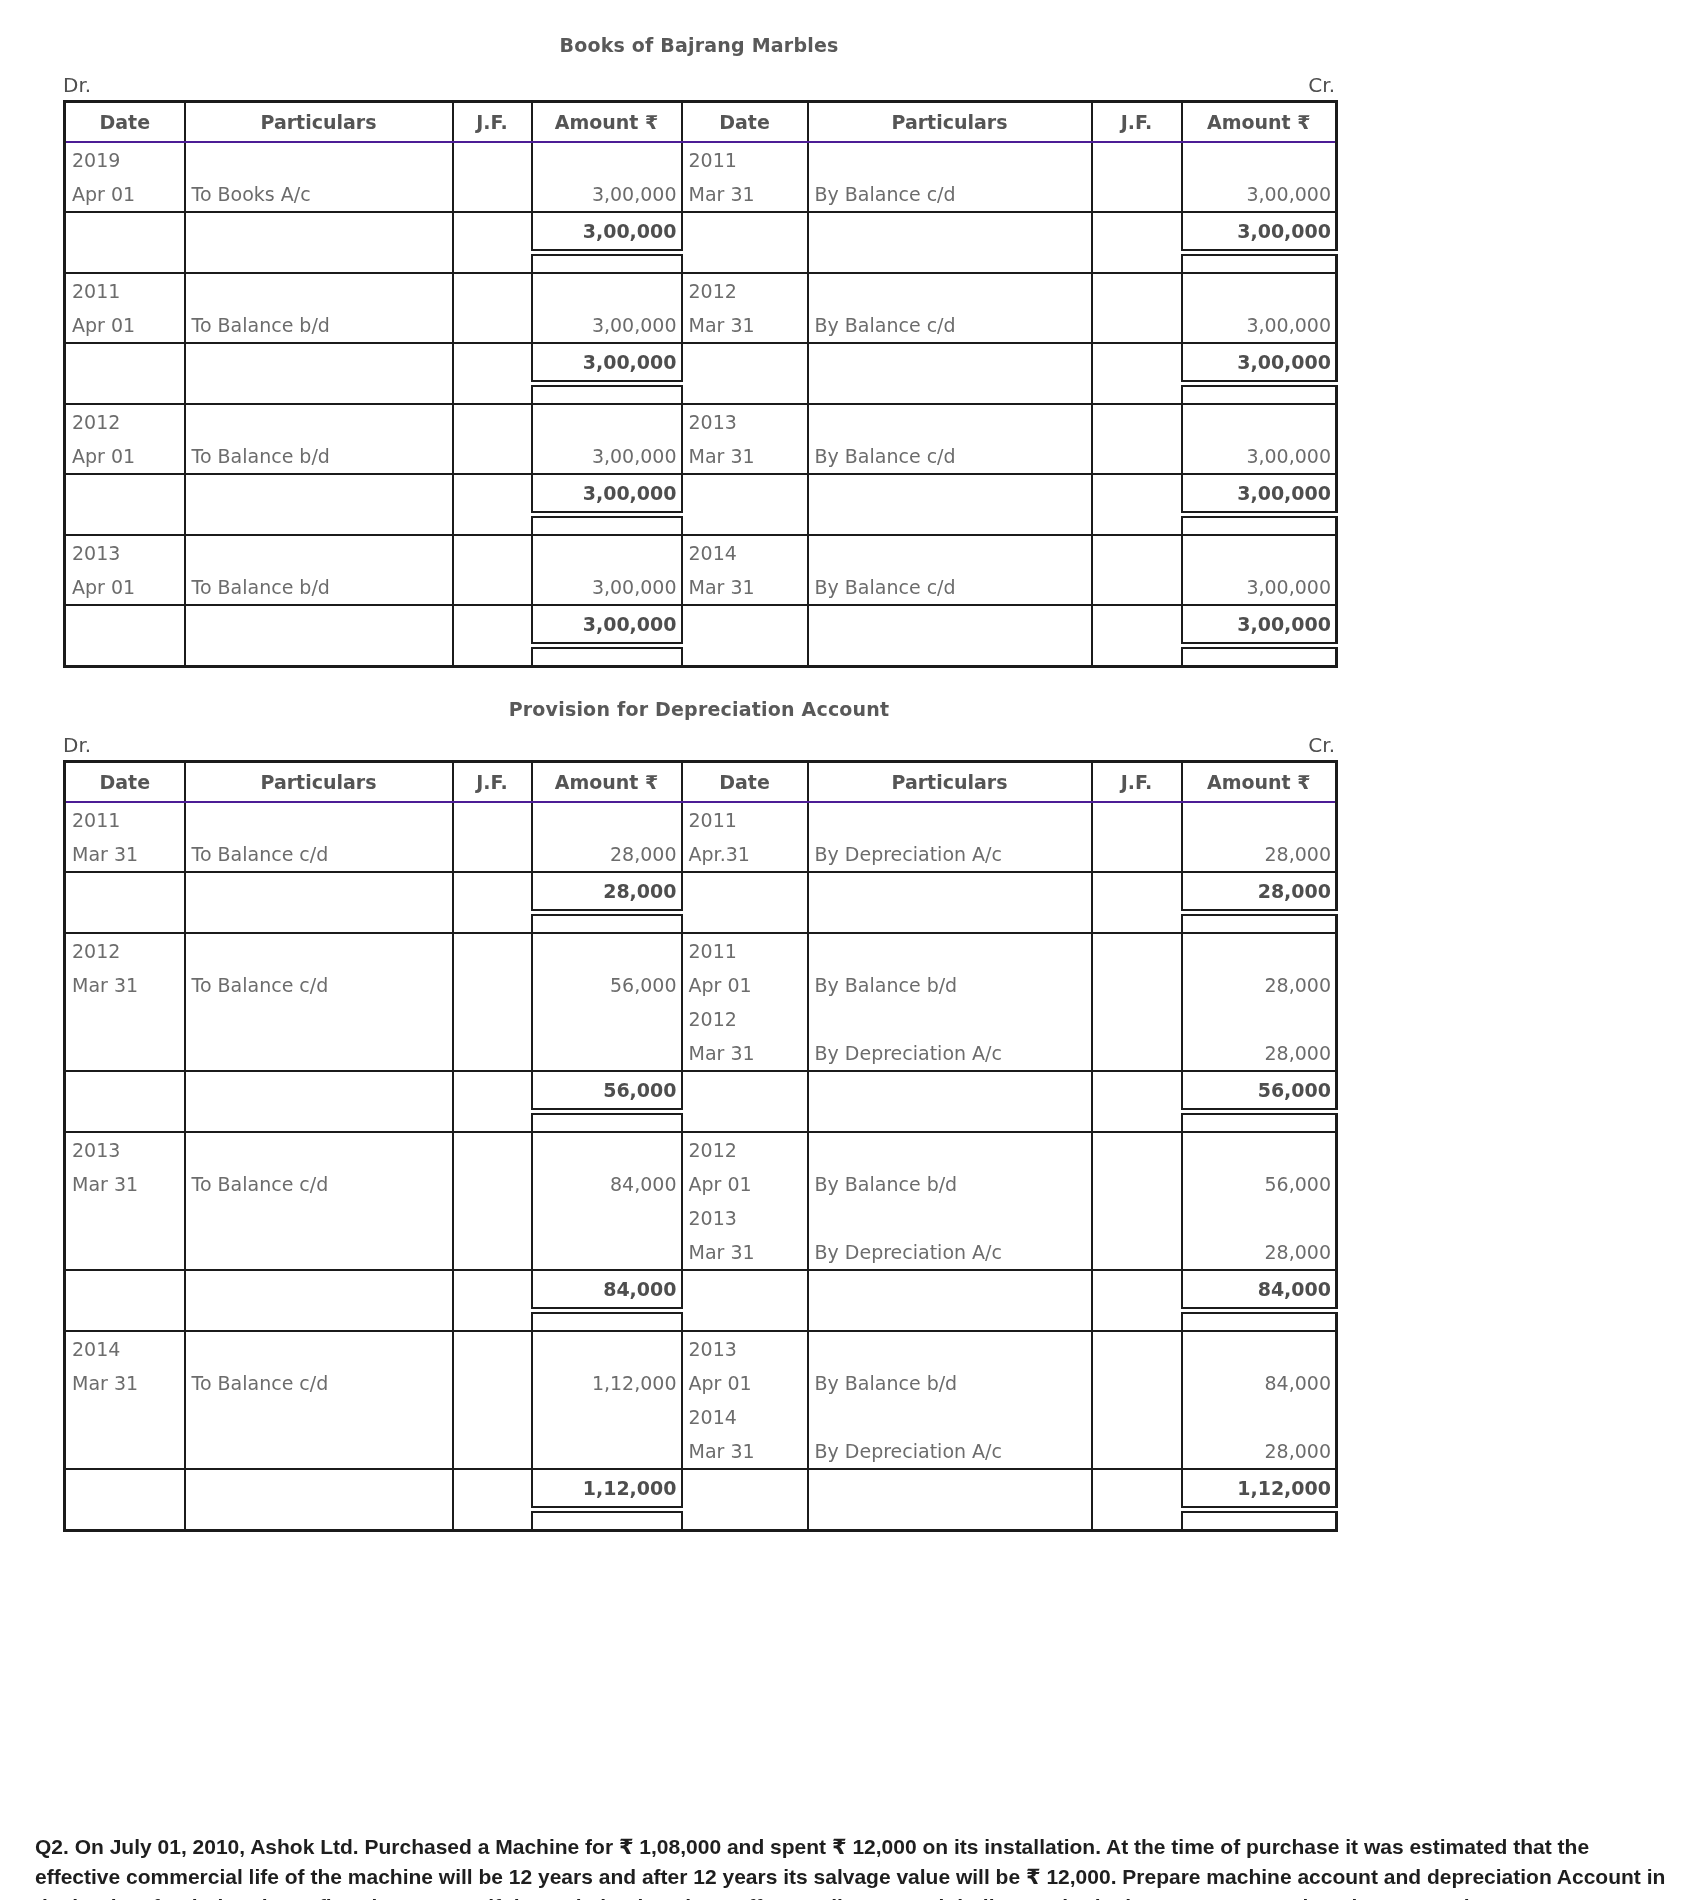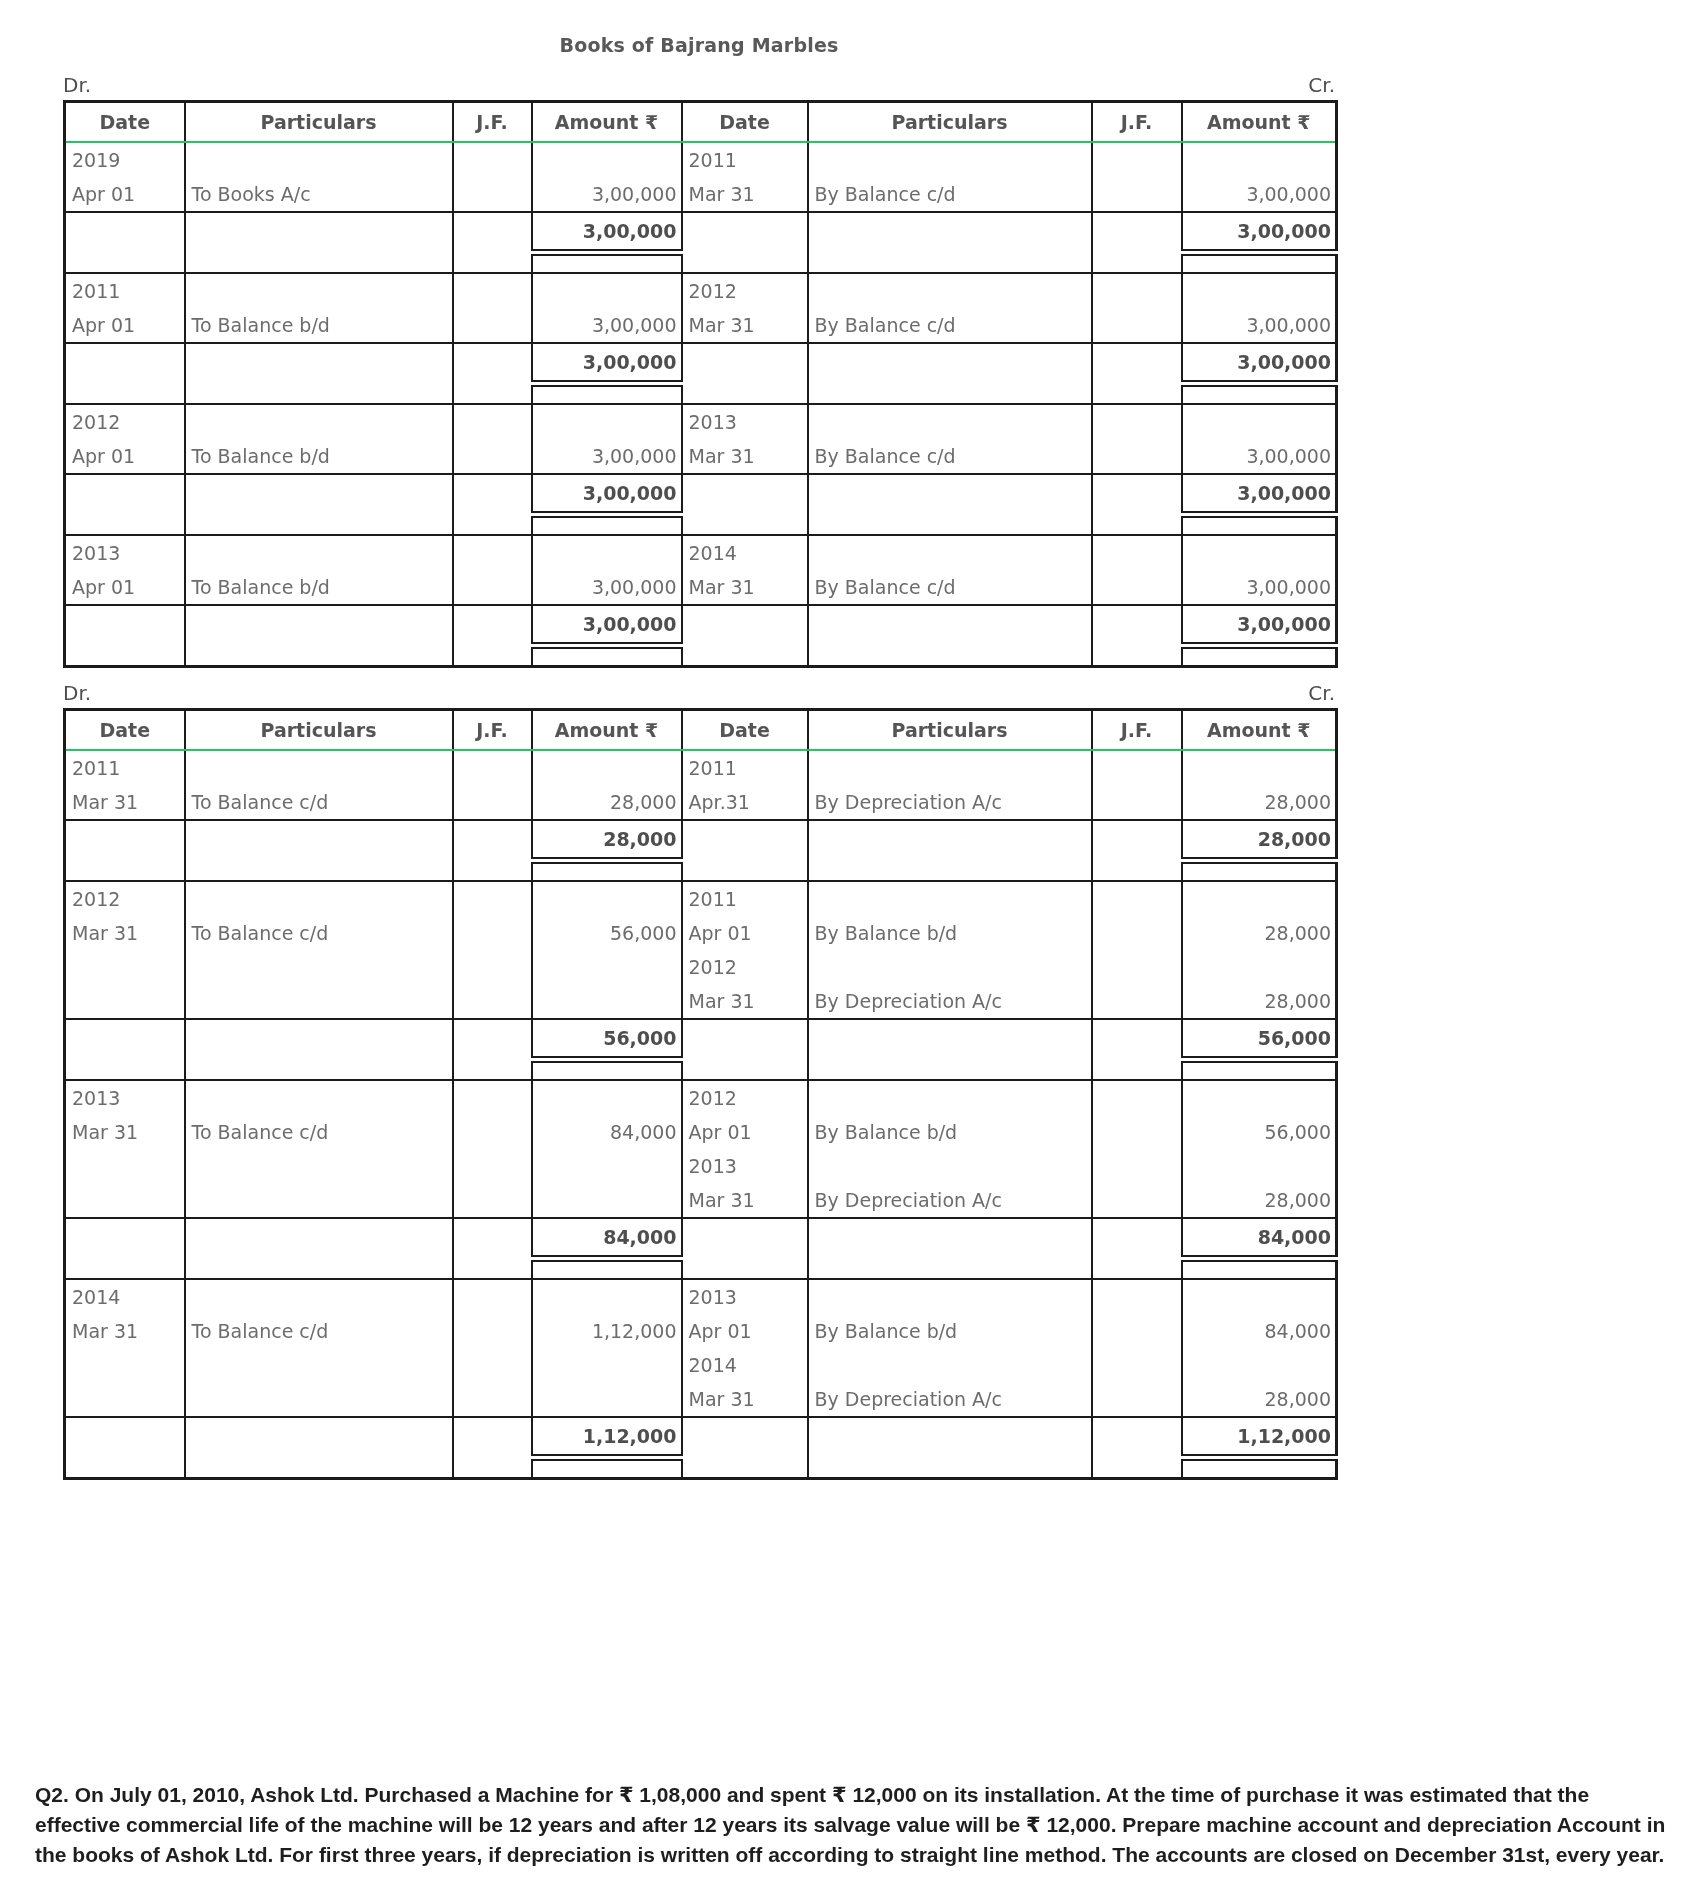--- a/index.html
+++ b/index.html
@@ -8,21 +8,21 @@
   .titles{width:1272px;margin-left:63px;text-align:center;}
   .acct-title{font-size:19px;font-weight:bold;color:#595959;letter-spacing:.2px;}
   .book-title{margin-bottom:17px;}
   .section2{margin-top:30px;}
   .drcr{width:1272px;margin-left:63px;display:flex;justify-content:space-between;
         margin-top:13px;margin-bottom:3px;font-size:20px;font-weight:normal;color:#4f4f4f;}
   table.ledger{border-collapse:collapse;table-layout:fixed;width:1272px;margin-left:63px;
         border:3px solid #1b1b1b;}
   table.ledger td,table.ledger th{border-left:2px solid #1b1b1b;border-right:2px solid #1b1b1b;
         padding:0;vertical-align:top;overflow:hidden;}
-  tr.head th{border-bottom:2px solid #22c55e;height:38px;vertical-align:middle;
+  tr.head th{border-bottom:2px solid #4c1d95;height:38px;vertical-align:middle;
         text-align:center;font-size:19px;font-weight:bold;color:#555555;}
   tr.entry td{border-bottom:2px solid #1b1b1b;font-size:19px;color:#6c6c6c;}
   .ln{height:34px;line-height:34px;white-space:nowrap;}
   .c-date .ln,.c-part .ln{padding-left:6px;}
   .num{text-align:right;padding-right:4px;padding-left:0;}
   tr.total td{height:36px;font-size:19px;border-bottom:none;}
   tr.total td.tot{text-align:right;padding-right:4px;line-height:36px;
         font-weight:bold;color:#4e4e4e;border-bottom:7px double #1b1b1b;}
   tr.spacer td{height:16px;border-bottom:2px solid #1b1b1b;}
   .question{margin:300px 0 0 35px;width:1635px;font-family:"Liberation Sans","DejaVu Sans",sans-serif;
@@ -256,20 +256,23 @@
           <td></td>
           <td></td>
       <td></td>
           <td></td>
           <td></td>
           <td></td>
     </tr>
   </tbody>
     </table>
 
+  <div class="titles">
+    <div class="acct-title section2">Provision for Depreciation Account</div>
+  </div>
 
   <div class="drcr">
     <span>Dr.</span>
     <span>Cr.</span>
   </div>
 
   <table class="ledger">
     <colgroup>
       <col style="width:120px">
         <col style="width:268px">

